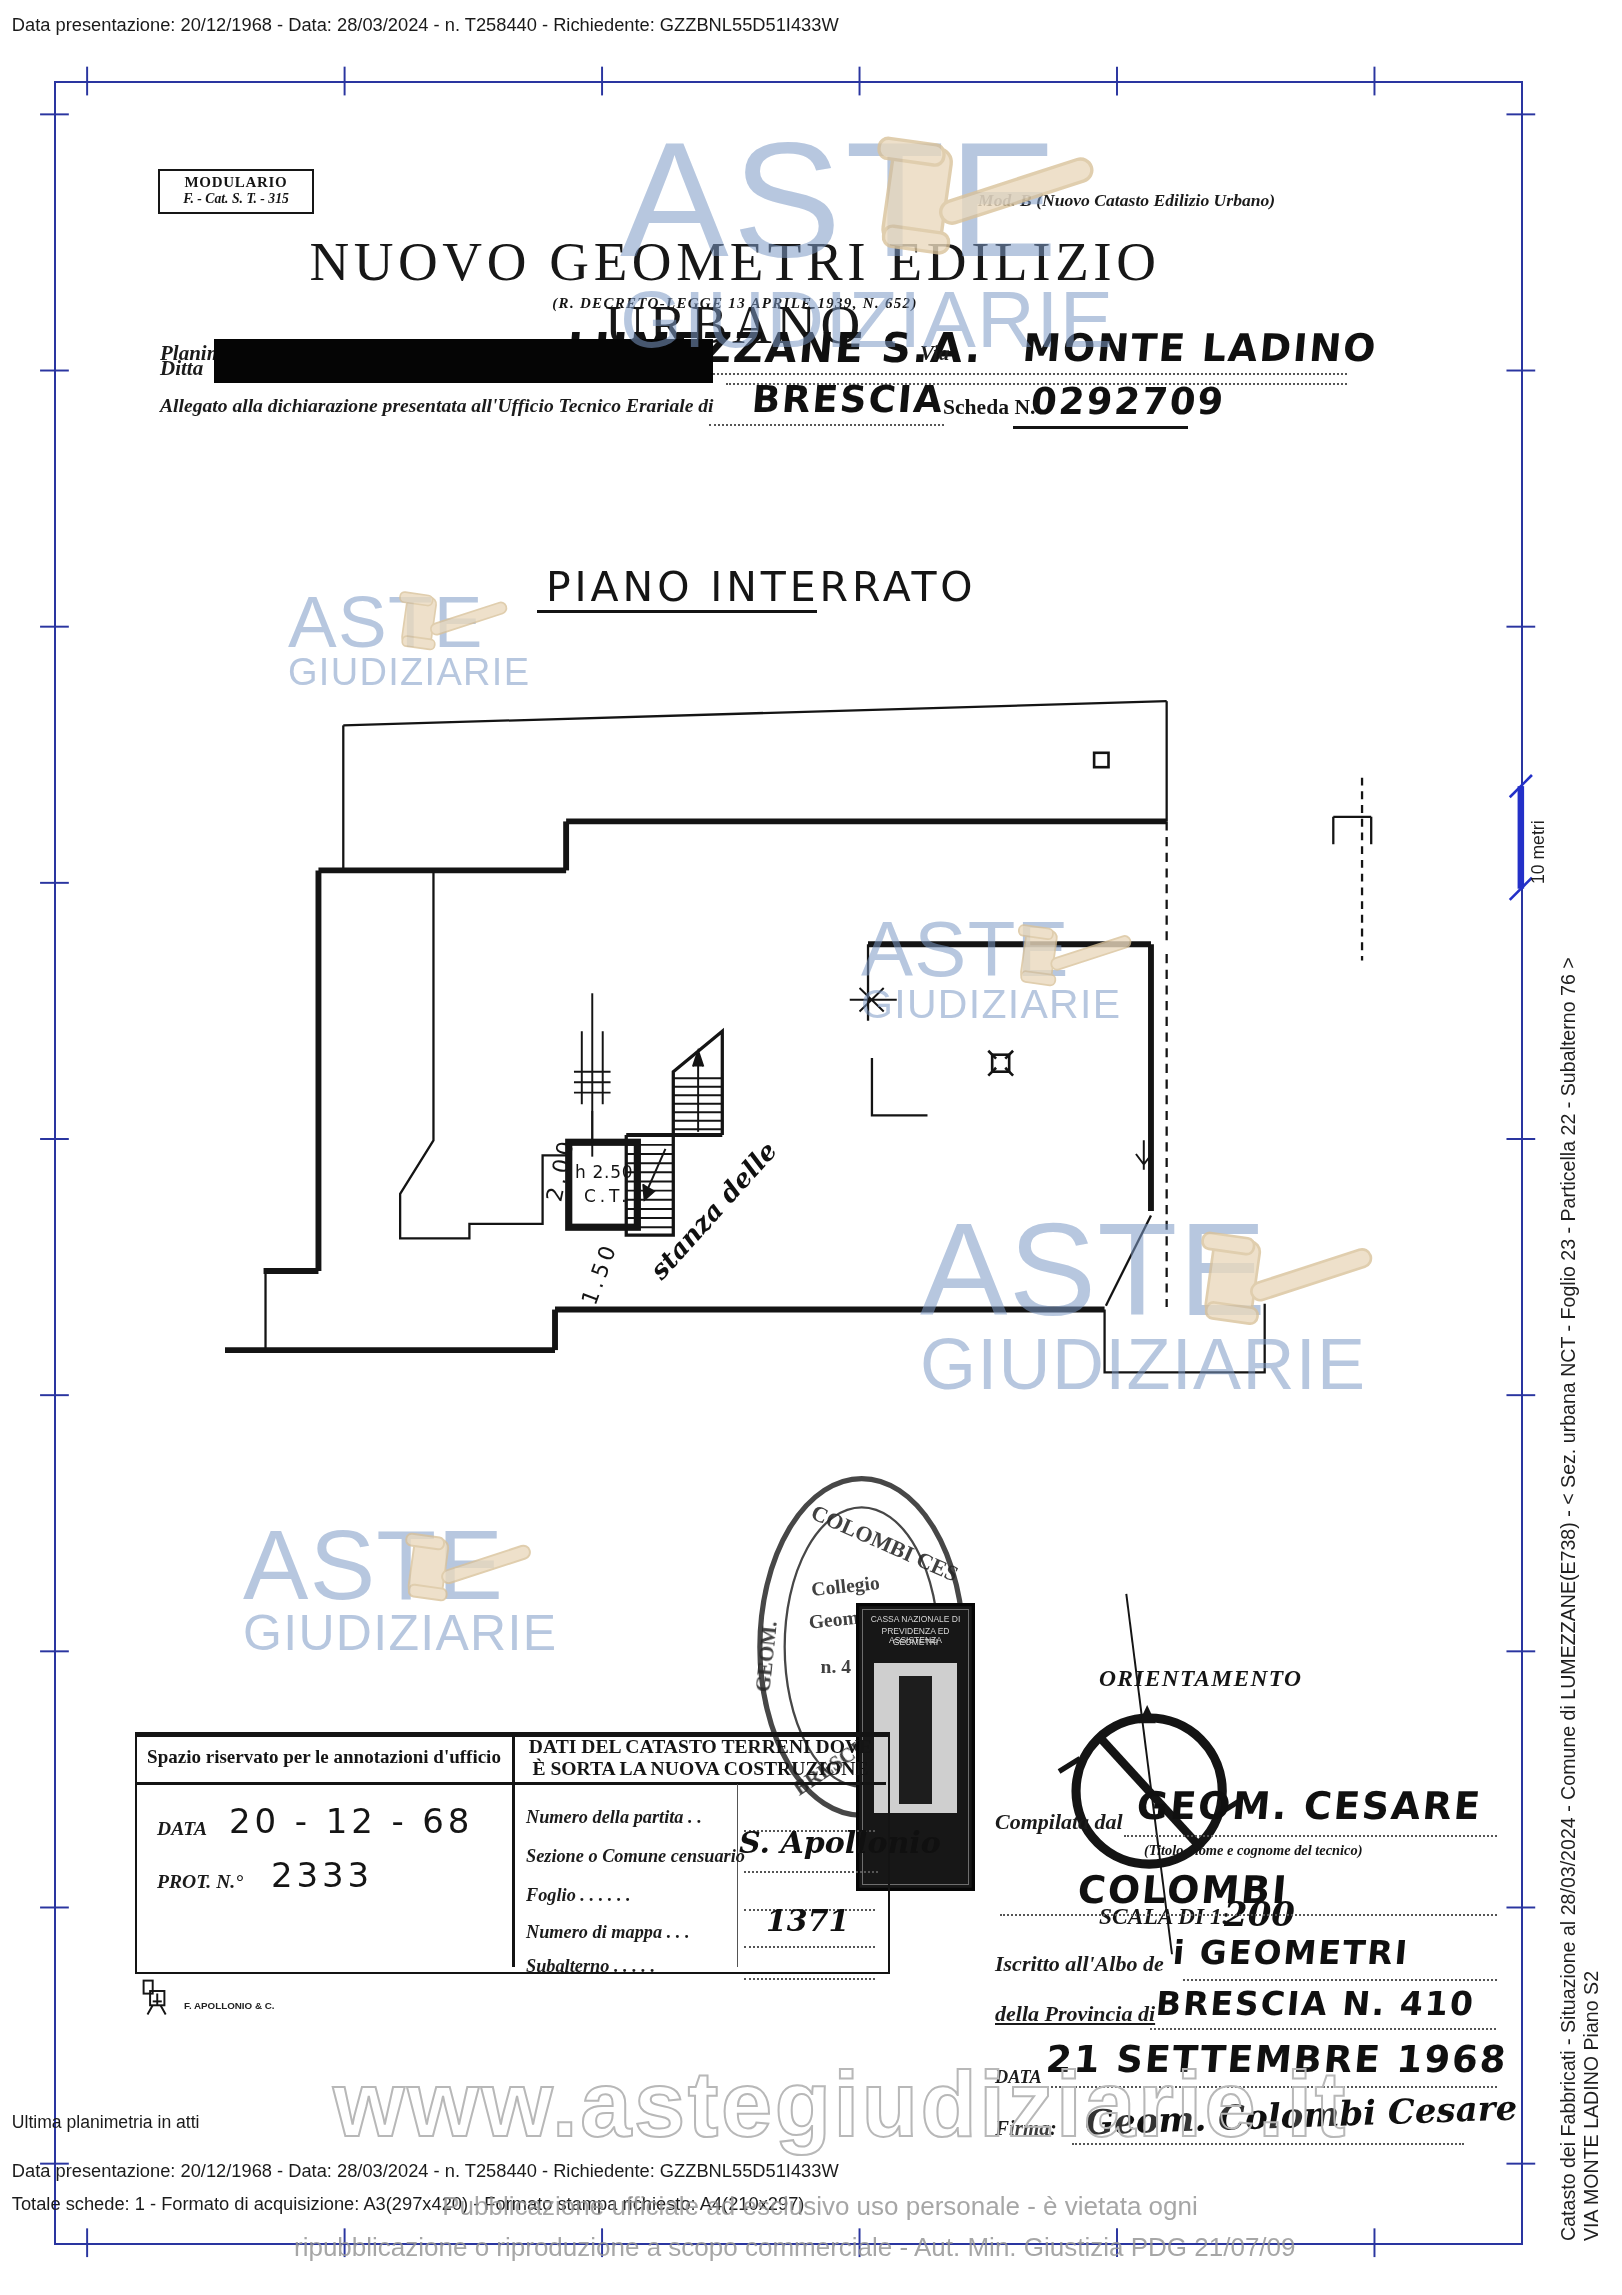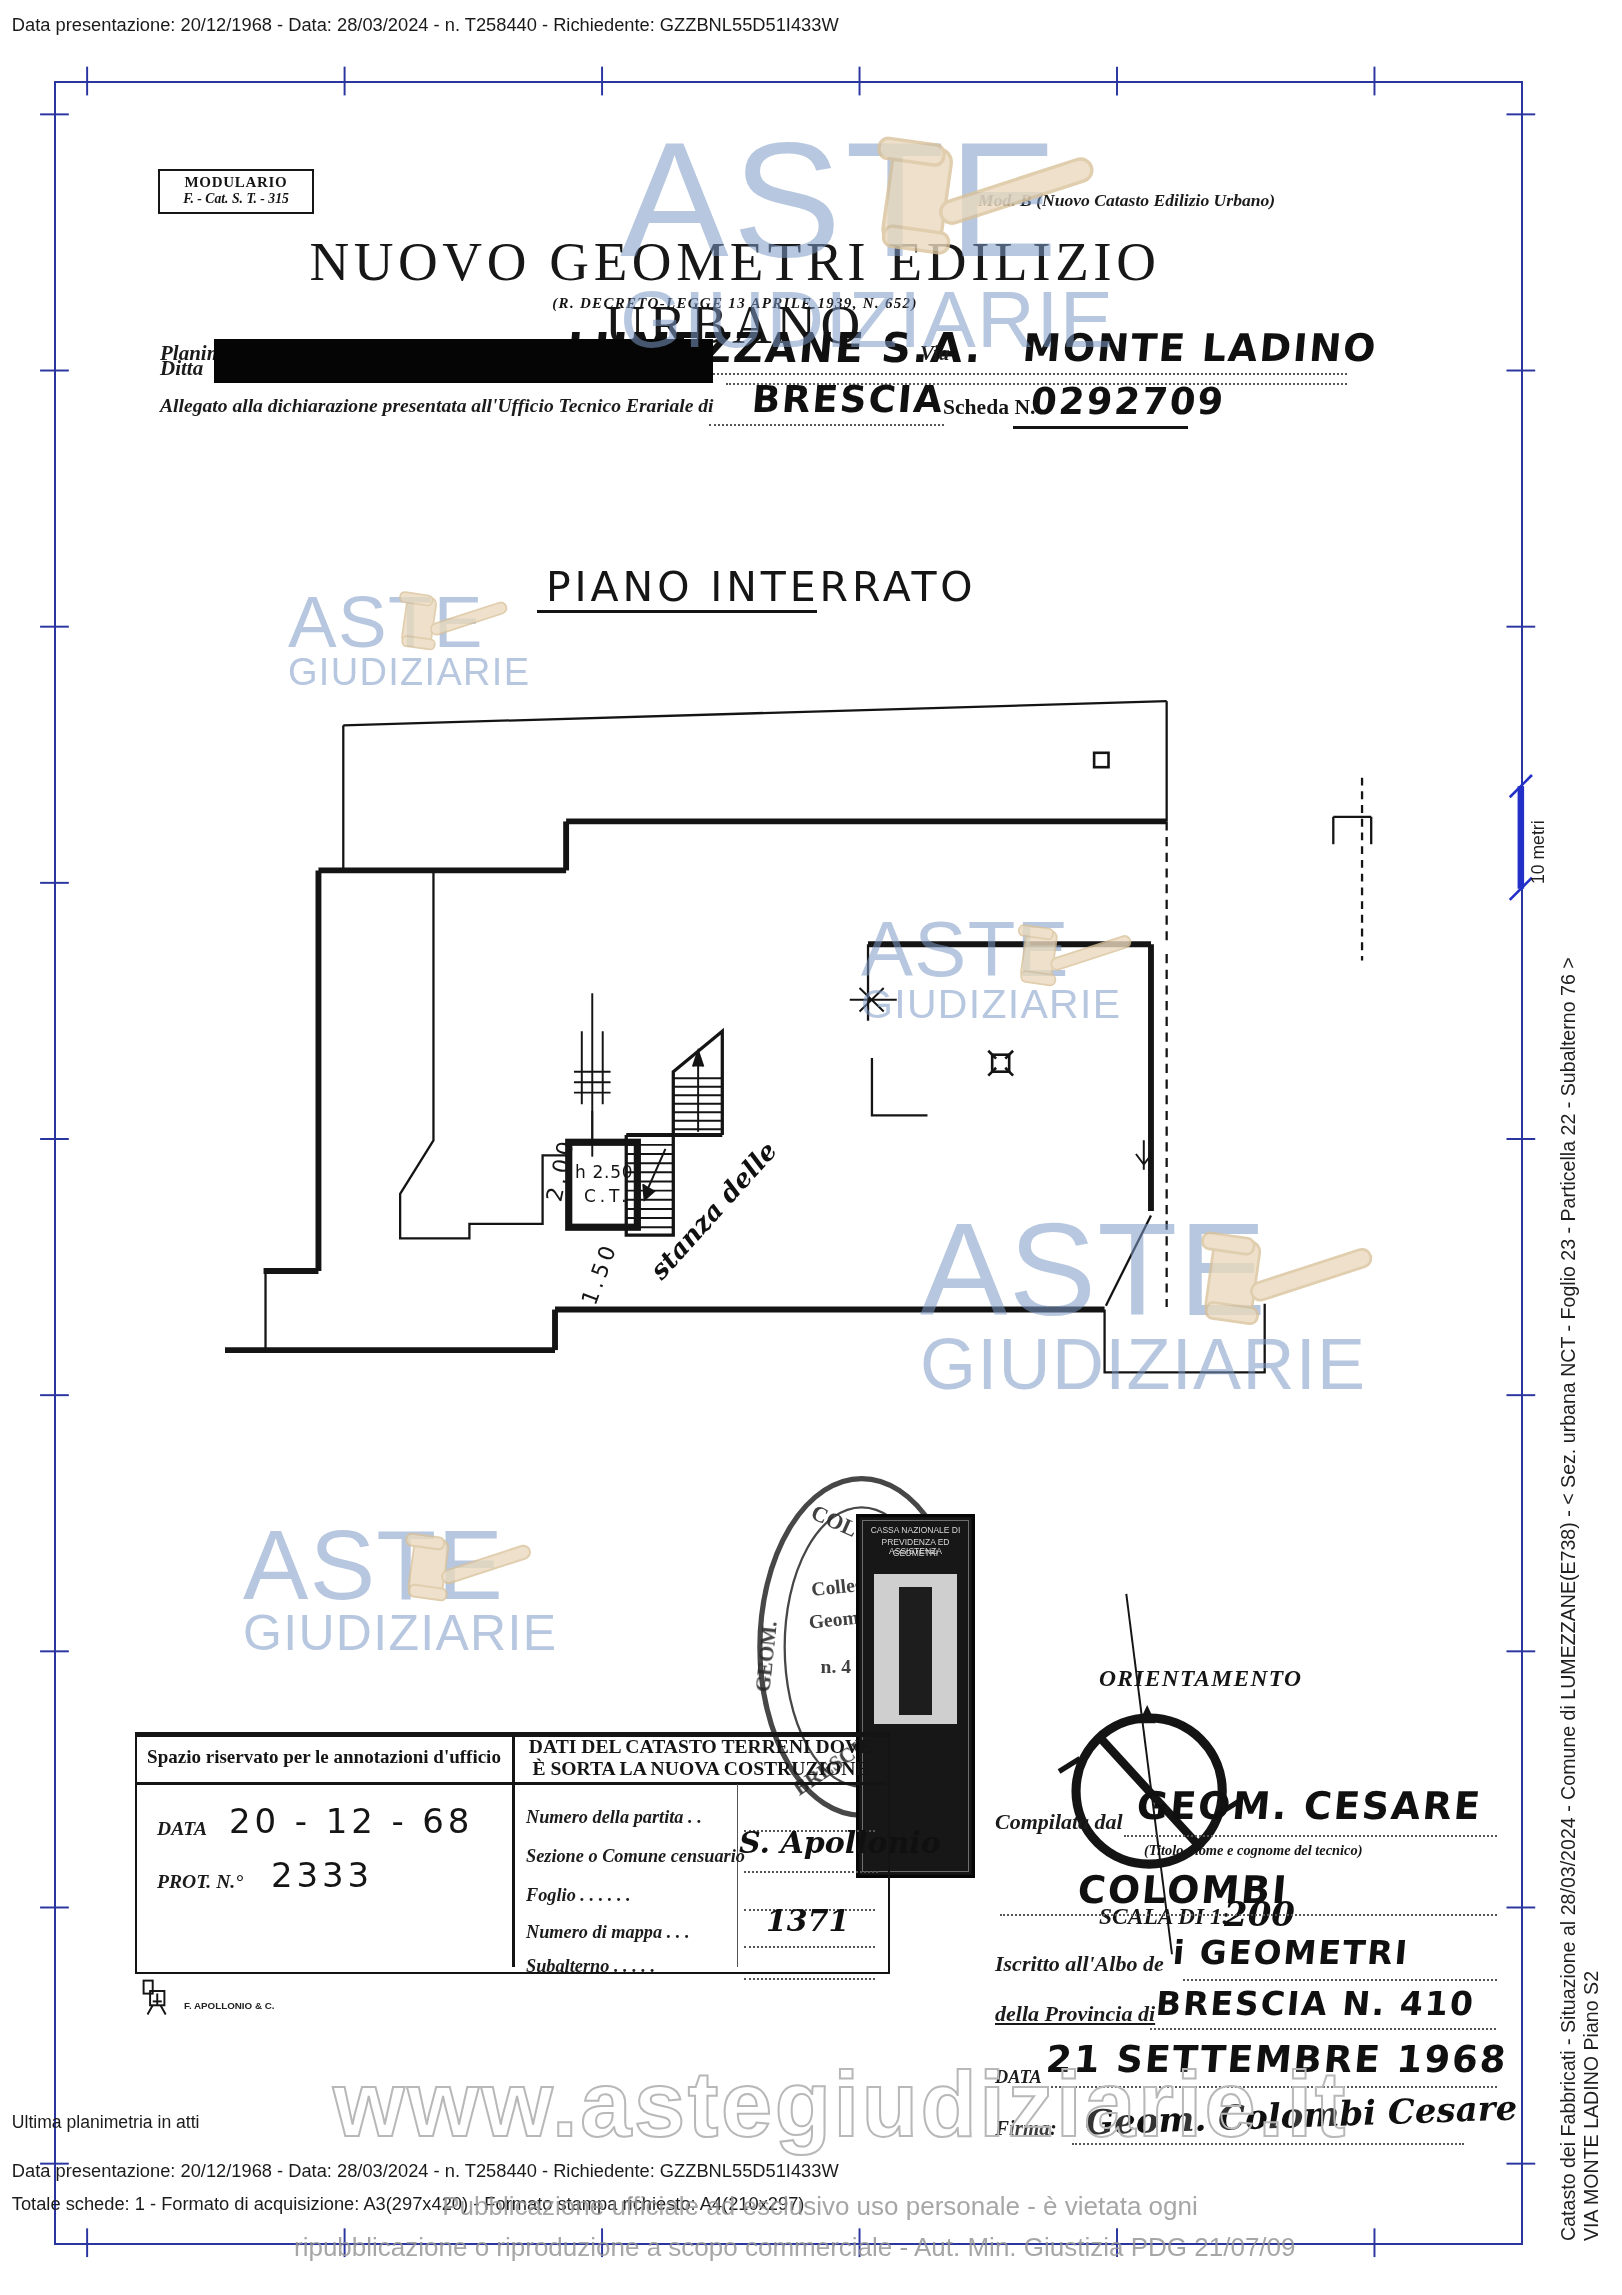--- a/index.html
+++ b/index.html
@@ -255,21 +255,21 @@
     <g fill="#272727" opacity="0.88" font-family="Liberation Serif,serif" font-weight="700">
       <text x="1238" y="2322" font-size="34" transform="rotate(24 1238 2322)">COLOMBI  CES</text>
       <text x="1176" y="2590" font-size="32" transform="rotate(-84 1176 2590)">GEOM.</text>
       <text x="1222" y="2748" font-size="32" transform="rotate(-34 1222 2748)">BRESCIA</text>
       <text x="1242" y="2442" font-size="30" transform="rotate(-6 1242 2442)">Collegio</text>
       <text x="1238" y="2492" font-size="30" transform="rotate(-6 1238 2492)">Geometri</text>
       <text x="1255" y="2560" font-size="30">n. 4</text>
     </g>
   </svg>
 
-  <div class="abs bollo" style="left:856px;top:1514px;width:119px;height:364px;">
+  <div class="abs bollo" style="left:856px;top:1603px;width:119px;height:288px;">
     <div class="inner"></div>
     <div class="txt" style="top:11.8px;">CASSA NAZIONALE DI</div>
     <div class="txt" style="top:23.5px;">PREVIDENZA ED ASSISTENZA</div>
     <div class="txt" style="top:35px;">GEOMETRI</div>
     <div class="pic">
       <div class="fig"></div>
     </div>
   </div>
 
   <div class="abs boldserif" style="left:1099px;top:1665px;font-size:23.5px;font-style:italic;letter-spacing:1.3px;">ORIENTAMENTO</div>

